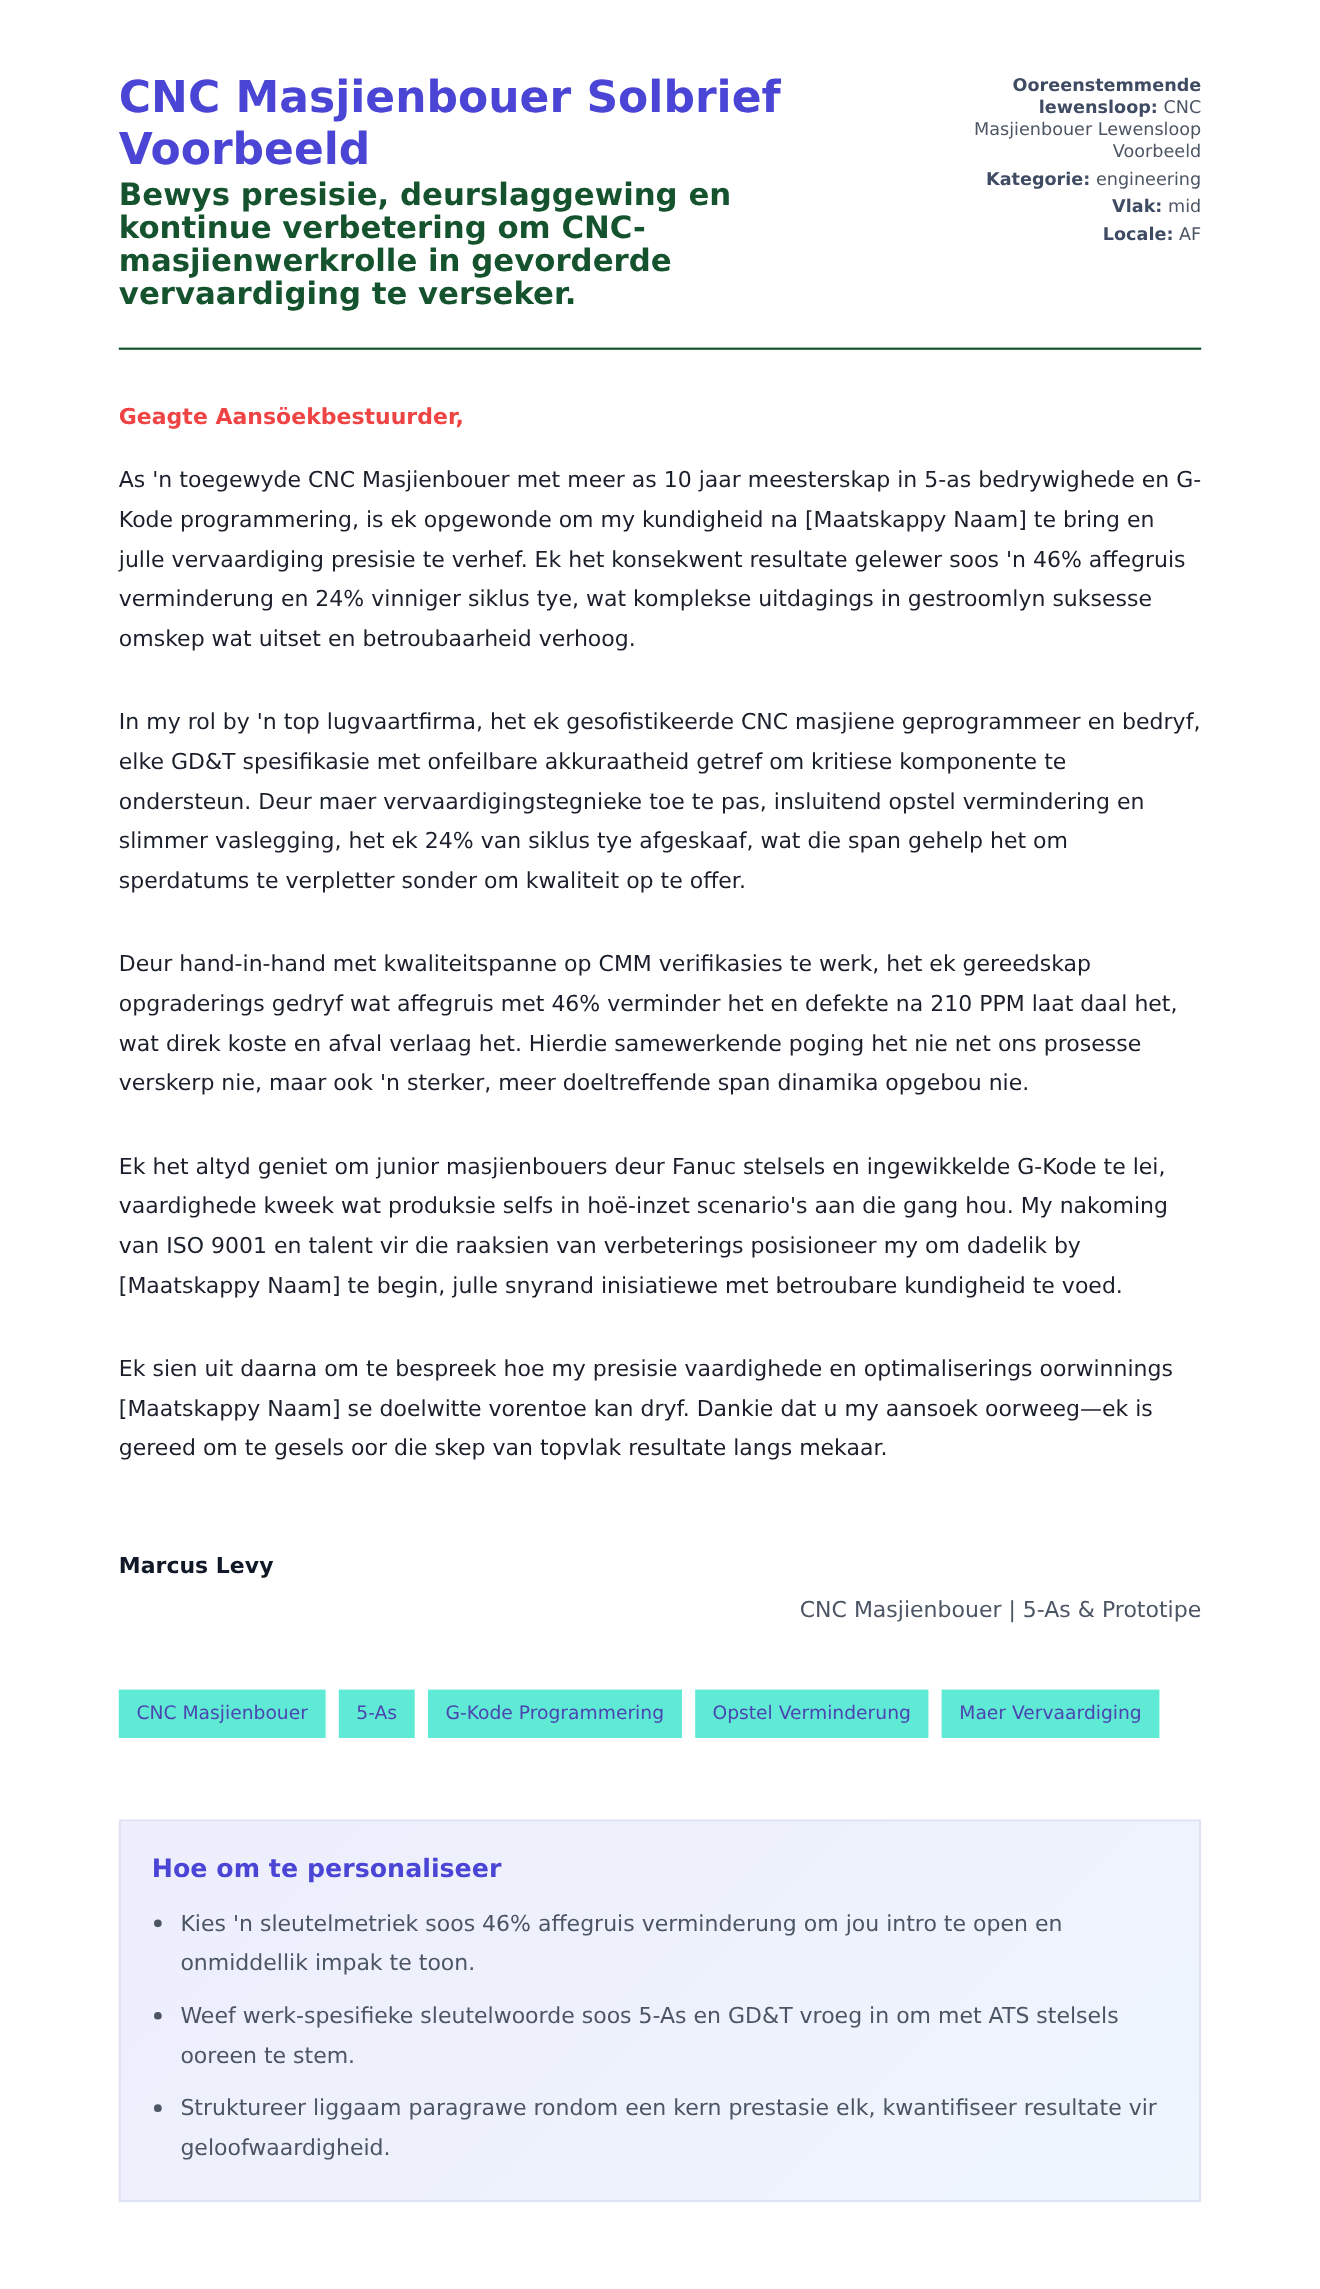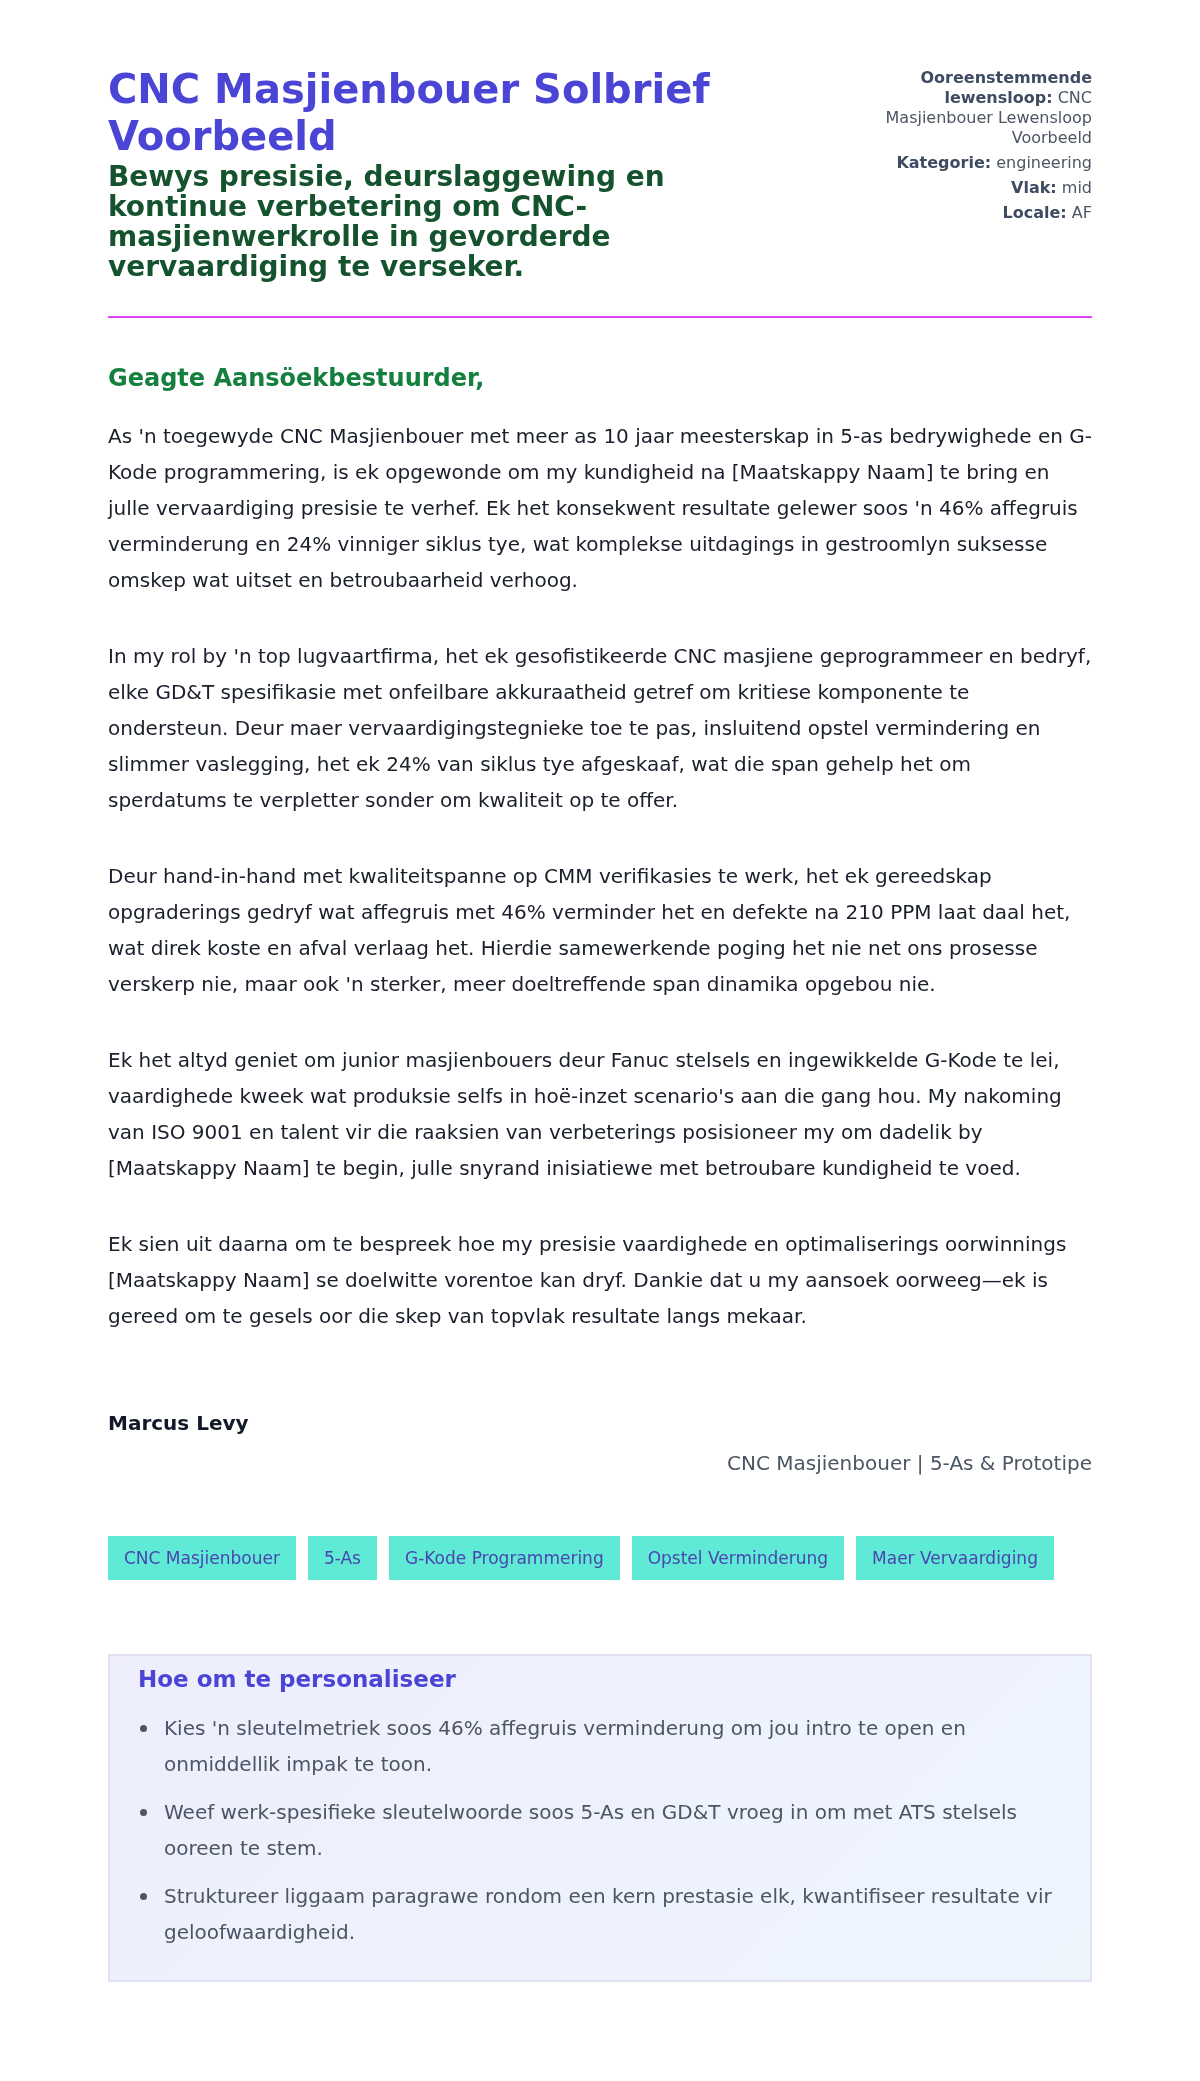--- a/index.html
+++ b/index.html
@@ -12,21 +12,21 @@
     }
     .page {
       width: 1200px;
       padding: 66px 108px 60px 108px;
     }
     .header {
       display: flex;
       justify-content: space-between;
       align-items: flex-start;
       padding-bottom: 34px;
-      border-bottom: 2px solid #d946ef;
+      border-bottom: 2px solid #14532d;
     }
     .header-left { width: 680px; }
     .title {
       font-family: "DejaVu Sans", sans-serif;
       font-weight: 700;
       font-size: 40px;
       line-height: 47px;
       color: #4b45d6;
       letter-spacing: 0px;
     }
@@ -43,23 +43,23 @@
       font-size: 16px;
       line-height: 20px;
       color: #4b5563;
       padding-top: 2px;
     }
     .meta-row { margin-bottom: 5px; }
     .meta-key { font-weight: 700; color: #3f4b63; }
     .salutation {
       margin-top: 48px;
       font-weight: 700;
-      font-size: 24px;
+      font-size: 20px;
       line-height: 24px;
-      color: #15803d;
+      color: #ef4444;
     }
     .body-text { margin-top: 28px; }
     .para {
       font-size: 20px;
       line-height: 36px;
       color: #1a1f2b;
       margin-bottom: 40px;
     }
     .signature { margin-top: 76px; }
     .sig-name {
@@ -86,21 +86,21 @@
       background: #5eead4;
       color: #4b45b0;
       font-size: 17px;
       line-height: 20px;
       padding: 12px 16px;
     }
     .tips {
       margin-top: 74px;
       border: 2px solid #dfe3f3;
       background: linear-gradient(135deg, #eeeefc 0%, #eef5fd 100%);
-      padding: 8px 28px 30px 28px;
+      padding: 28px 28px 30px 28px;
     }
     .tips-title {
       font-weight: 700;
       font-size: 23px;
       line-height: 30px;
       color: #4b45d6;
     }
     .tips-list {
       list-style: none;
       margin-top: 16px;

